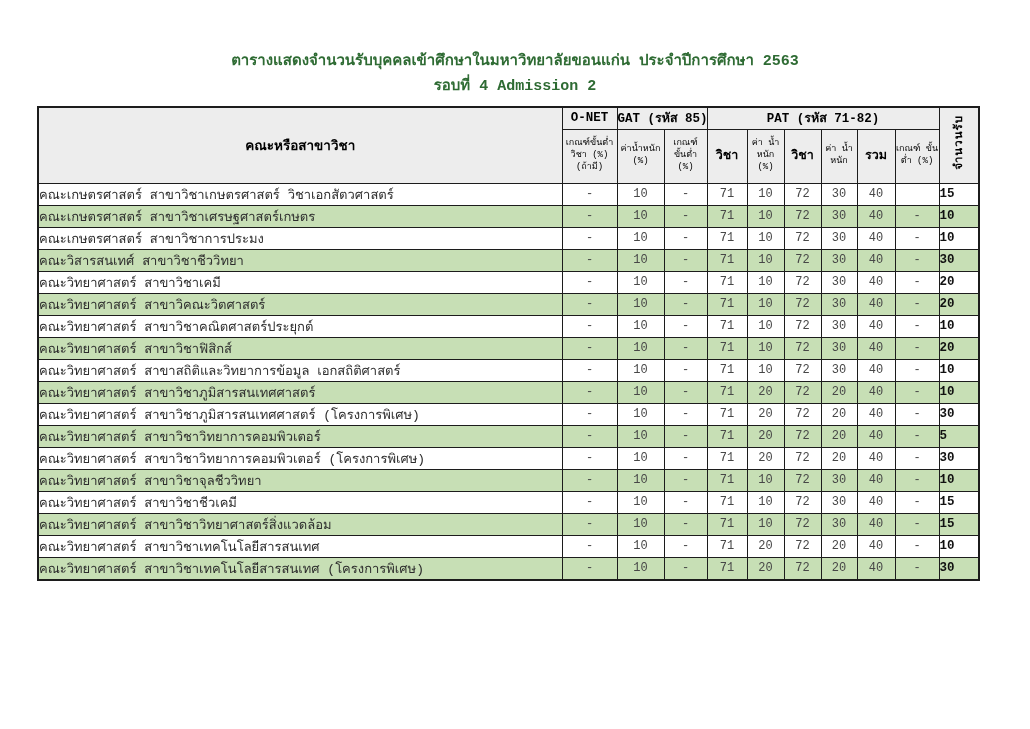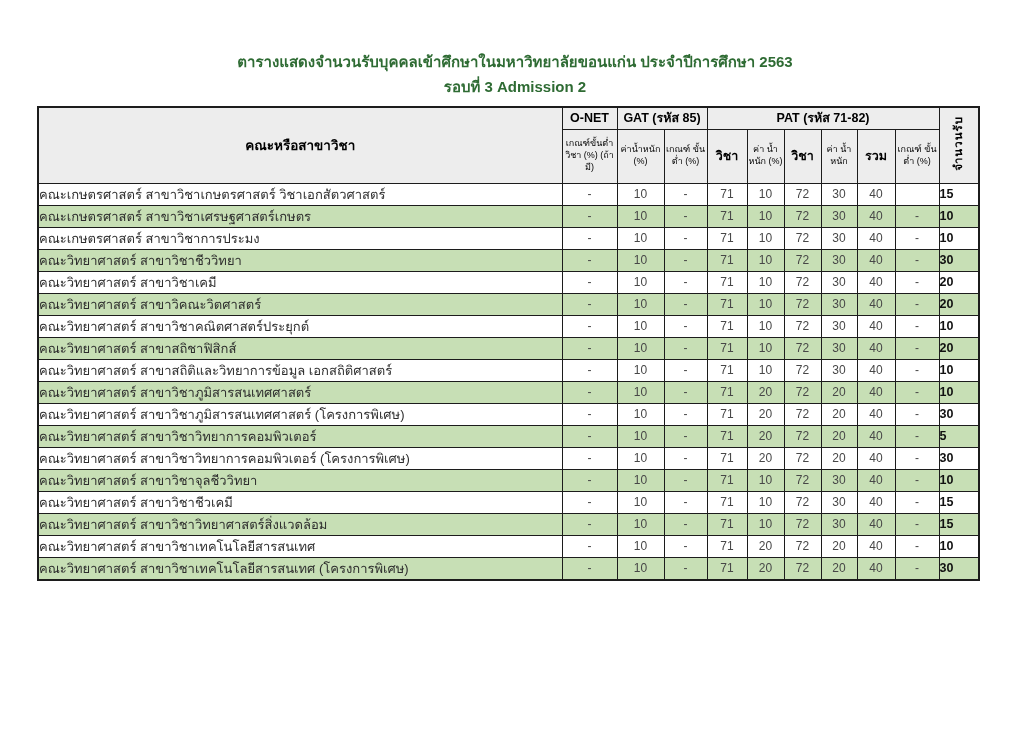--- a/index.html
+++ b/index.html
@@ -10,21 +10,21 @@
     --num: #474747;
     --name: #2d2d2d;
   }
   * { box-sizing: border-box; }
   html, body { margin: 0; padding: 0; background: #ffffff; }
   .page {
     width: 1030px;
     height: 623px;
     background: #ffffff;
     padding-top: 52px;
-    font-family: Liberation Sans, sans-serif;
+    font-family: Liberation Mono, monospace;
     overflow: hidden;
   }
   .title {
     text-align: center;
     color: var(--green-dark);
     font-weight: bold;
     font-size: 15px;
     line-height: 19px;
   }
   .subtitle {
@@ -91,21 +91,21 @@
     margin-left: 15px;
   }
   .c-num { text-align: center; font-size: 12px; color: var(--num); }
   .c-adm { font-size: 12.5px; font-weight: bold; color: #111; }
 </style>
 </head>
 <body>
 
 <div class="page">
   <div class="title">ตารางแสดงจำนวนรับบุคคลเข้าศึกษาในมหาวิทยาลัยขอนแก่น ประจำปีการศึกษา 2563</div>
-  <div class="subtitle">รอบที่ 3 Admission 2</div>
+  <div class="subtitle">รอบที่ 4 Admission 2</div>
 
   <table class="admission-table">
     <colgroup>
       <col style="width:524px">
       <col style="width:55px">
       <col style="width:47px">
       <col style="width:43px">
       <col style="width:40px">
       <col style="width:37px">
       <col style="width:37px">
@@ -168,21 +168,21 @@
           <td class="c-num">-</td>
           <td class="c-num">71</td>
           <td class="c-num">10</td>
           <td class="c-num">72</td>
           <td class="c-num">30</td>
           <td class="c-num">40</td>
           <td class="c-num">-</td>
           <td class="c-adm">10</td>
         </tr>
         <tr class="green">
-          <td class="c-name">คณะวิทยาศาสตร์ สาขาวิชาชีววิทยา</td>
+          <td class="c-name">คณะวิสารสนเทศ์ สาขาวิชาชีววิทยา</td>
           <td class="c-num">-</td>
           <td class="c-num">10</td>
           <td class="c-num">-</td>
           <td class="c-num">71</td>
           <td class="c-num">10</td>
           <td class="c-num">72</td>
           <td class="c-num">30</td>
           <td class="c-num">40</td>
           <td class="c-num">-</td>
           <td class="c-adm">30</td>
@@ -220,21 +220,21 @@
           <td class="c-num">-</td>
           <td class="c-num">71</td>
           <td class="c-num">10</td>
           <td class="c-num">72</td>
           <td class="c-num">30</td>
           <td class="c-num">40</td>
           <td class="c-num">-</td>
           <td class="c-adm">10</td>
         </tr>
         <tr class="green">
-          <td class="c-name">คณะวิทยาศาสตร์ สาขาสถิชาฟิสิกส์</td>
+          <td class="c-name">คณะวิทยาศาสตร์ สาขาวิชาฟิสิกส์</td>
           <td class="c-num">-</td>
           <td class="c-num">10</td>
           <td class="c-num">-</td>
           <td class="c-num">71</td>
           <td class="c-num">10</td>
           <td class="c-num">72</td>
           <td class="c-num">30</td>
           <td class="c-num">40</td>
           <td class="c-num">-</td>
           <td class="c-adm">20</td>

